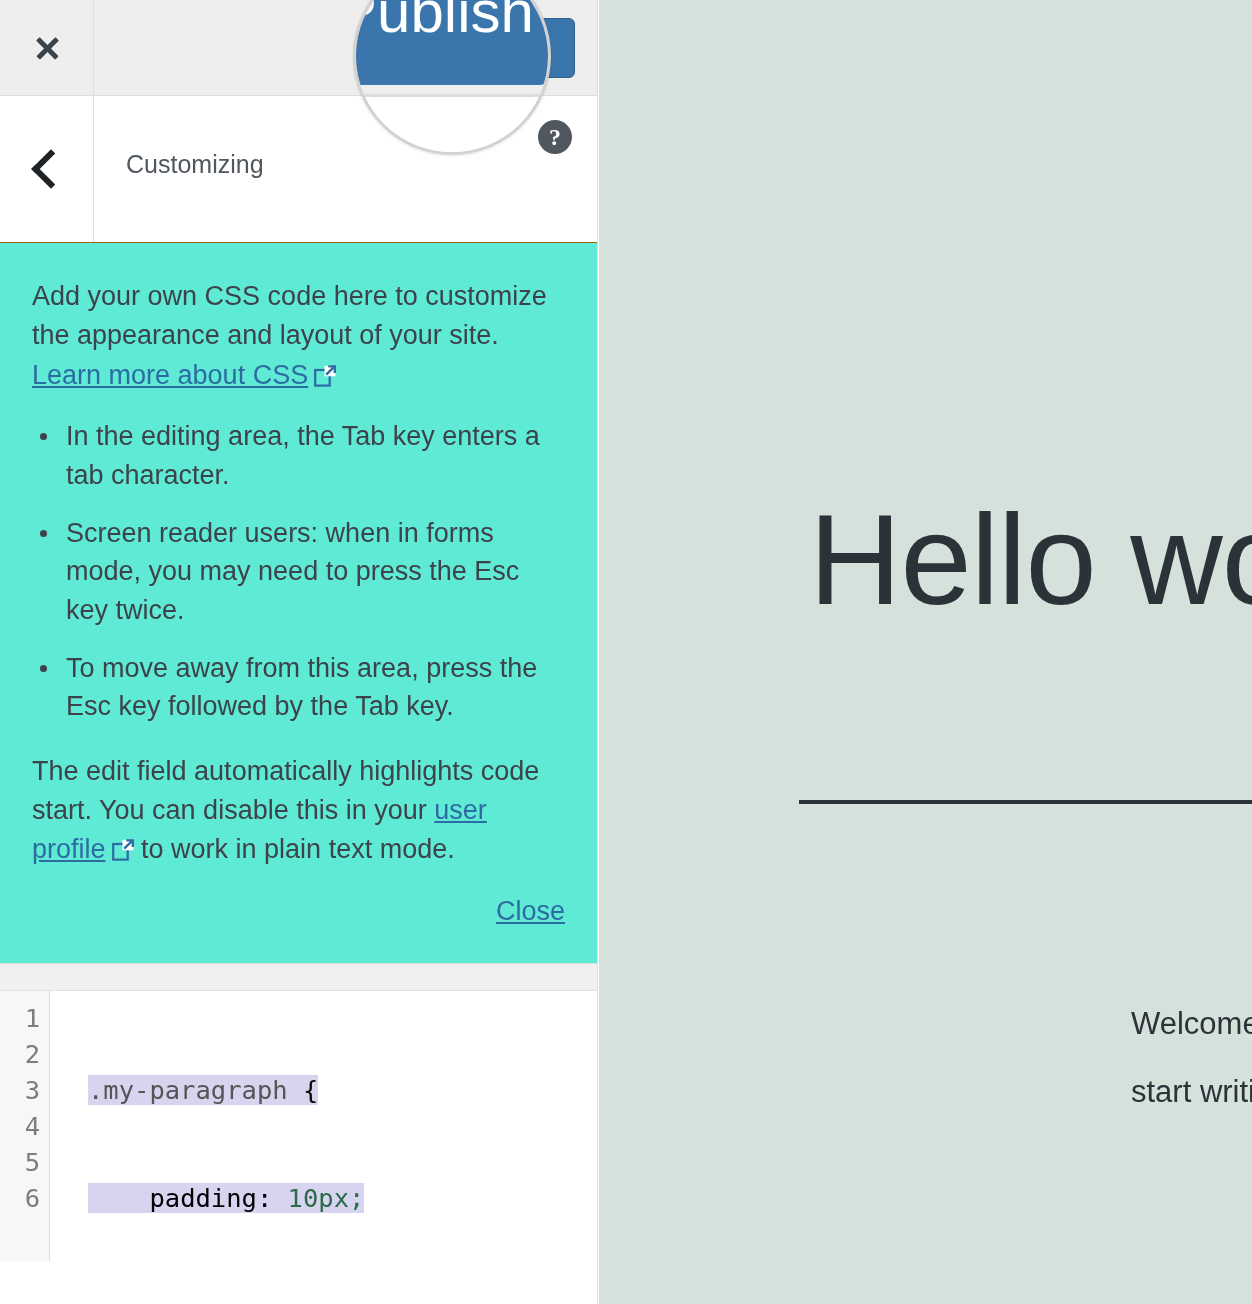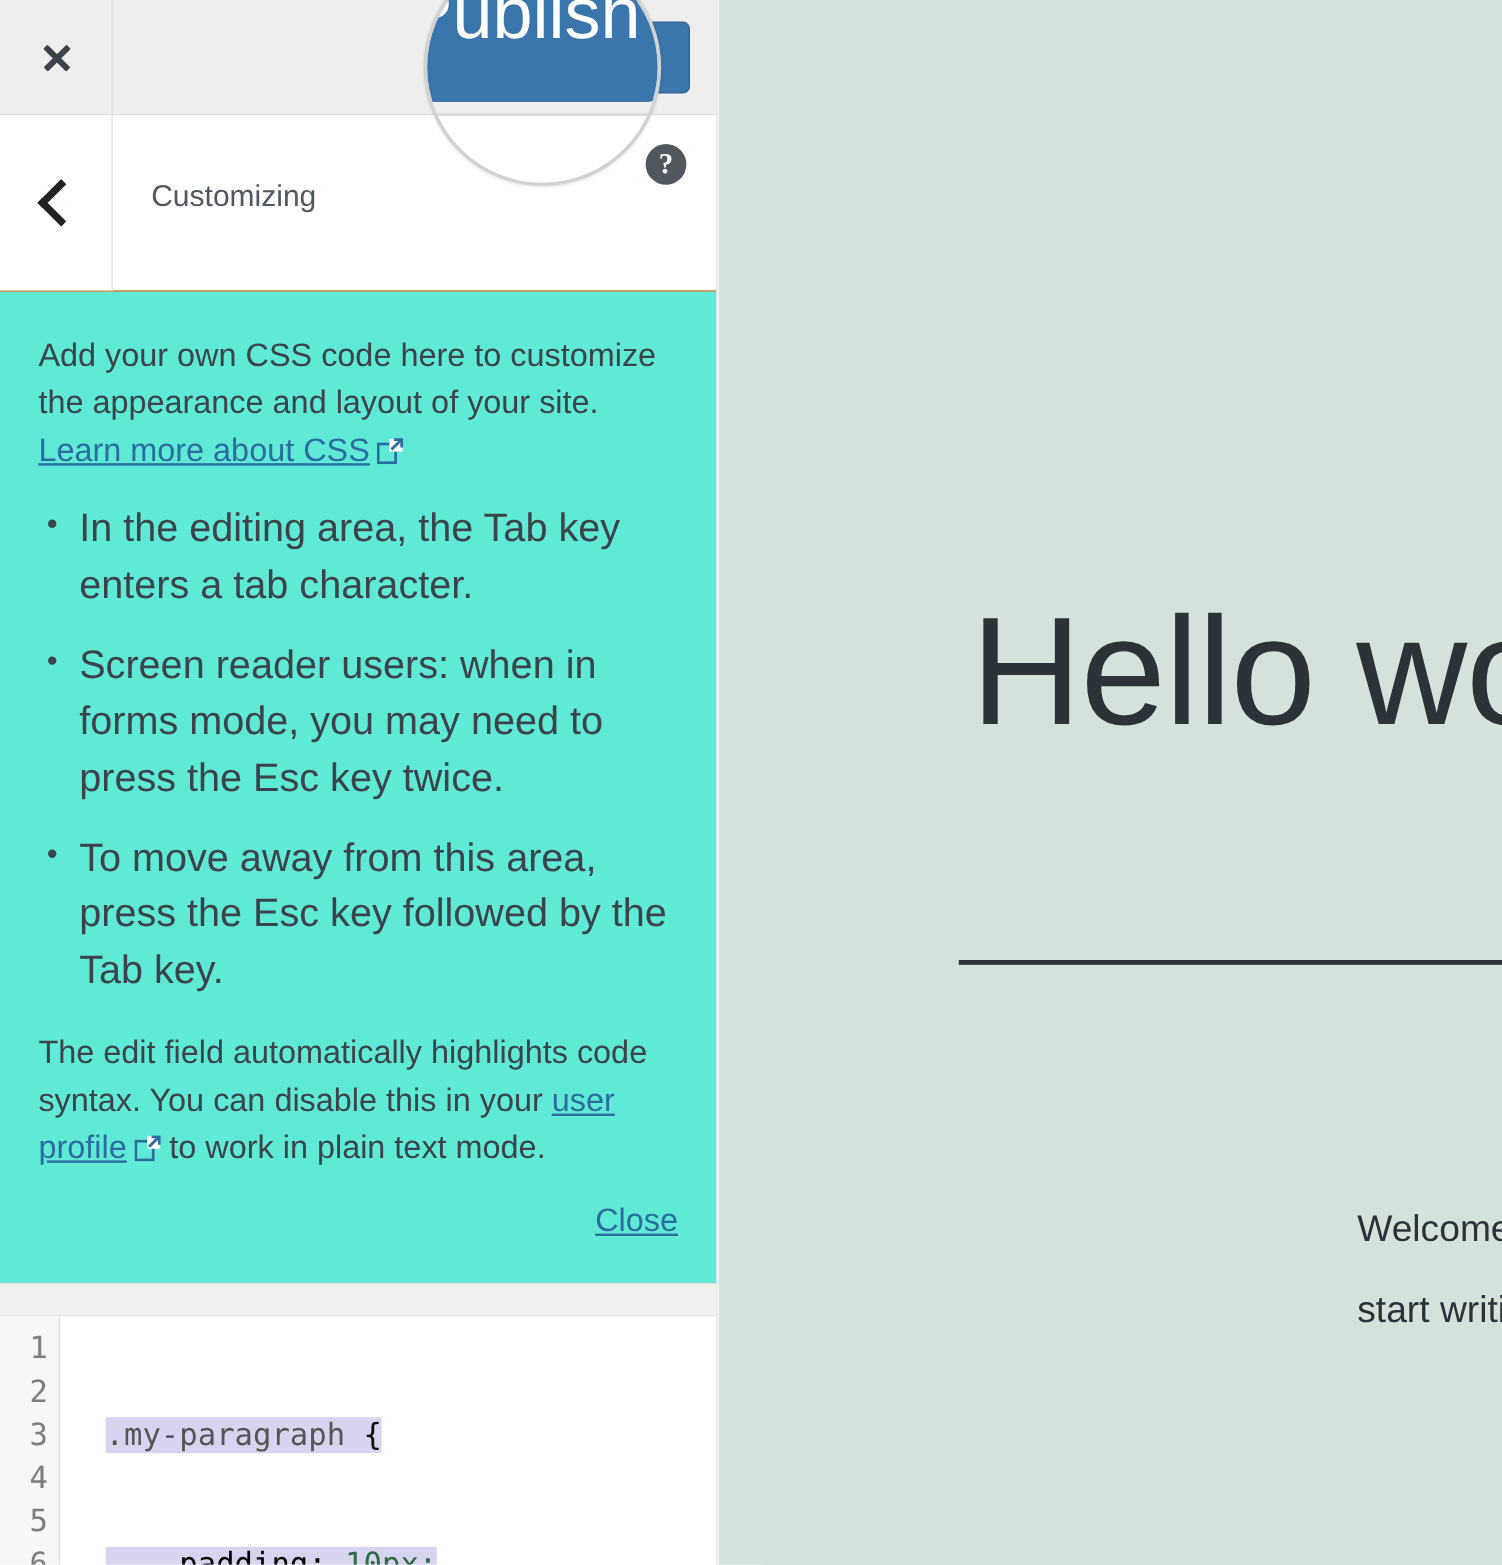--- a/index.html
+++ b/index.html
@@ -234,21 +234,21 @@
     color: #3c434a;
   }
   .help-body p.tight { margin-bottom: 22px; }
   .help-body ul {
     margin: 0 0 26px 0;
     padding-left: 30px;
     list-style: none;
   }
   .help-body li {
     position: relative;
-    font-size: 33px;
+    font-size: 27px;
     line-height: 1.42;
     color: #3c434a;
     margin-bottom: 20px;
     padding-left: 4px;
   }
   .help-body li:last-child { margin-bottom: 0; }
   .help-body li::before {
     content: "";
     position: absolute;
     left: -22px;
@@ -422,21 +422,21 @@
               <path d="M14.3 1.4 L20.8 1.4 L20.8 7.9" fill="none" stroke="#2d6ca2" stroke-width="2.4"></path>
             </svg></span></p>
 
 
       <ul>
         <li>In the editing area, the Tab key enters a tab character.</li>
         <li>Screen reader users: when in forms mode, you may need to press the Esc key twice.</li>
         <li>To move away from this area, press the Esc key followed by the Tab key.</li>
       </ul>
 
-      <p><span>The edit field automatically highlights code syntax. You can disable this in your </span><a class="help-link">user profile</a><span class="ext-icon"><svg width="22" height="22" viewBox="0 0 22 22">
+      <p><span>The edit field automatically highlights code start. You can disable this in your </span><a class="help-link">user profile</a><span class="ext-icon"><svg width="22" height="22" viewBox="0 0 22 22">
               <rect x="1.2" y="5" width="14.5" height="15.6" fill="none" stroke="#2d6ca2" stroke-width="2.2"></rect>
               <rect x="10.5" y="0.8" width="11" height="10.5" fill="#ffffff"></rect>
               <path d="M12.2 9.6 L20.3 1.6" stroke="#2d6ca2" stroke-width="2.4"></path>
               <path d="M14.3 1.4 L20.8 1.4 L20.8 7.9" fill="none" stroke="#2d6ca2" stroke-width="2.4"></path>
             </svg></span><span> to work in plain text mode.</span></p>
 
       <div class="close-help-row">
         <a class="close-help-link">Close</a>
       </div>
     </div>

